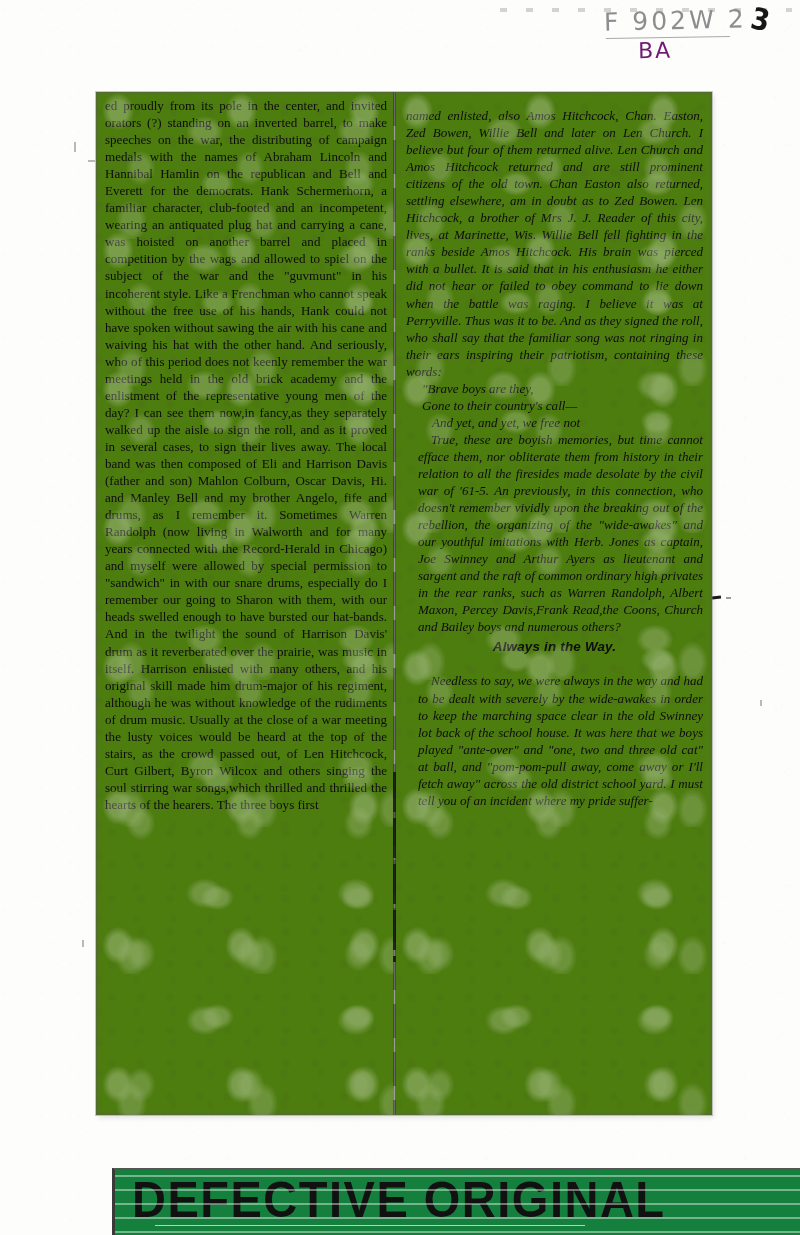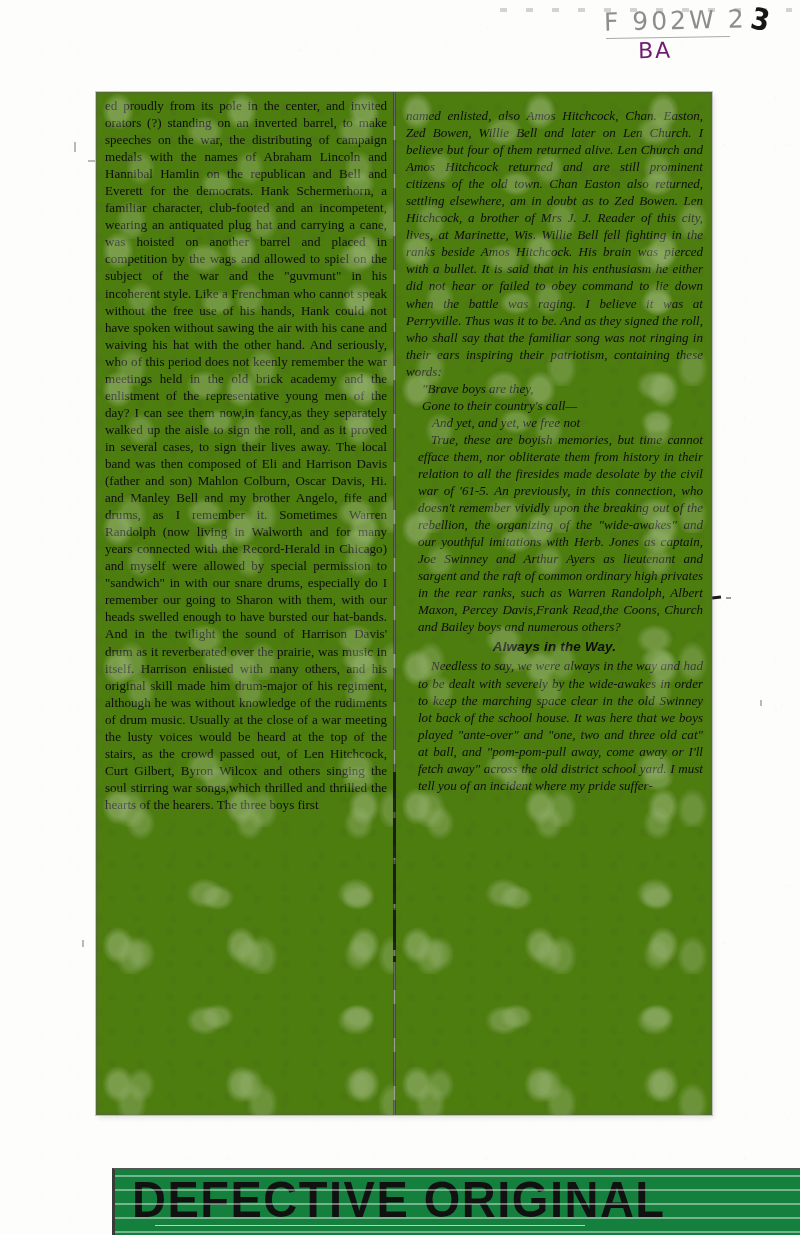--- a/index.html
+++ b/index.html
@@ -163,21 +163,21 @@
   }
   .news-col p.indent { text-indent: 13px; margin-left: 12px; }
 
   .subhead {
     font-family: "Liberation Sans", sans-serif;
     font-weight: 700;
     font-size: 13.4px;
     line-height: 21px;
     text-align: center;
     letter-spacing: .2px;
-    margin: 1px 0 0;
+    margin: 1px 0 15px;
   }
 
   
   .verse {
     margin: 0;
     text-align: left;
   }
   .verse .v-line      { padding-left: 16px; }
   .verse .v-line-wide { padding-left: 26px; }
   .verse .v-line-ctr  { padding-left: 92px; }

